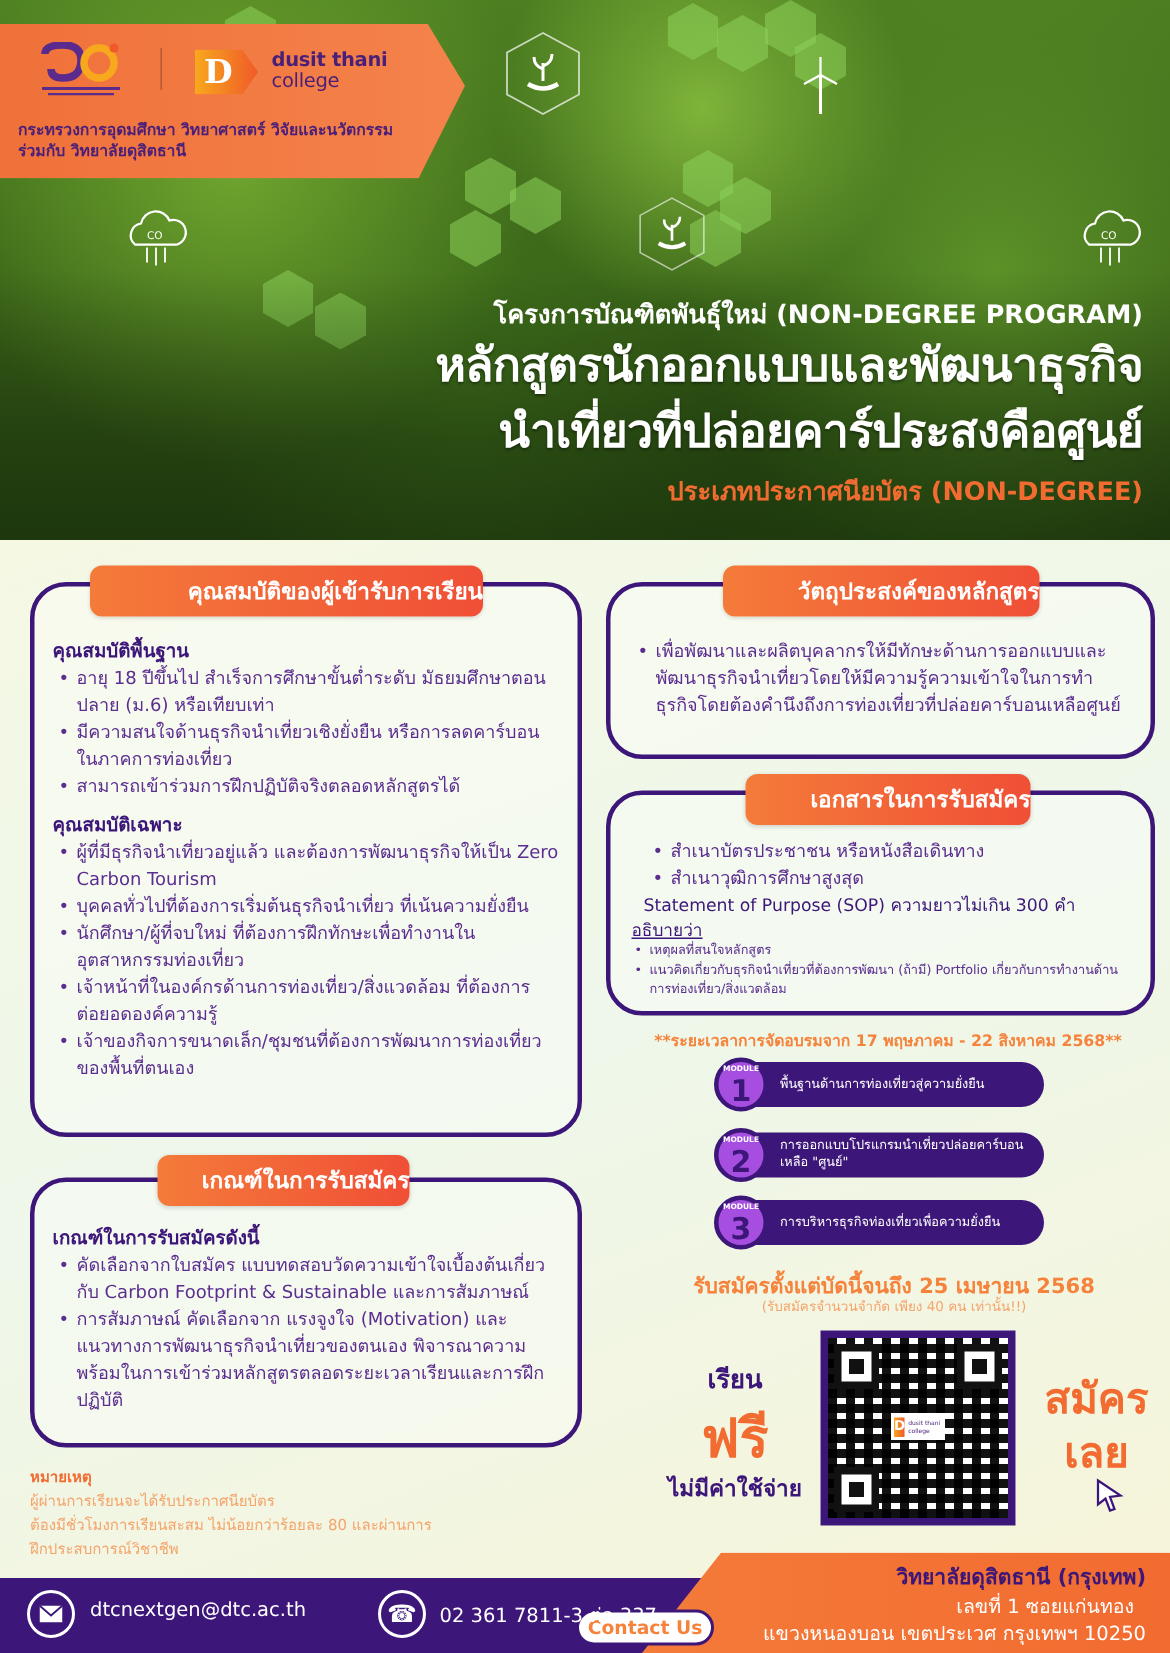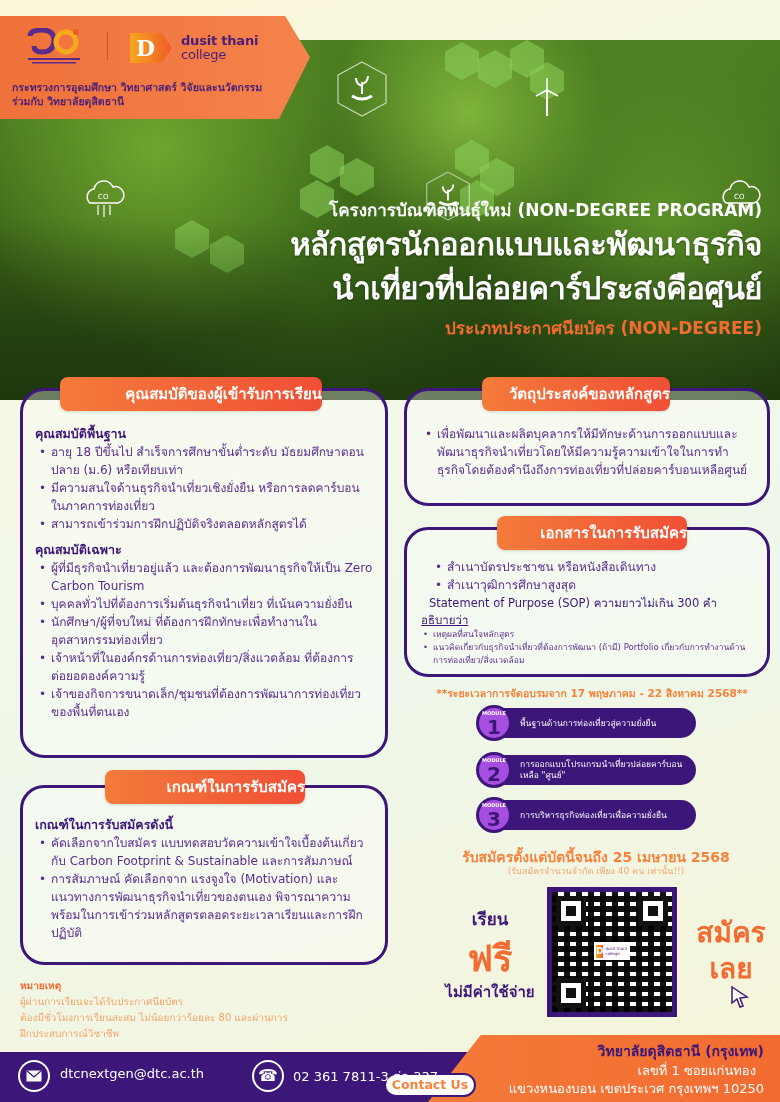--- a/index.html
+++ b/index.html
@@ -12,21 +12,20 @@
   .hero {
     position: absolute; left: 0; top: 0; width: 780px; height: 360px;
     background:
       radial-gradient(circle at 20% 30%, #6fa52e 0%, transparent 30%),
       radial-gradient(circle at 60% 20%, #7fb43a 0%, transparent 25%),
       radial-gradient(circle at 85% 50%, #5c9128 0%, transparent 30%),
       radial-gradient(circle at 40% 70%, #3f6f1b 0%, transparent 35%),
       radial-gradient(circle at 75% 85%, #2f5a14 0%, transparent 30%),
       linear-gradient(180deg, #4d7f21 0%, #3a6418 50%, #2c4d13 100%);
     overflow: hidden;
-    margin-top: 40px;
   }
   .hero-dark {
     position: absolute; left: 0; top: 180px; width: 780px; height: 188px;
     background: linear-gradient(180deg, rgba(20,40,10,0) 0%, rgba(20,40,10,0.45) 60%, rgba(20,40,10,0.6) 100%);
   }
   .hex {
     position: absolute; width: 34px; height: 38px;
     background: rgba(140, 210, 90, 0.55);
     clip-path: polygon(50% 0, 100% 25%, 100% 75%, 50% 100%, 0 75%, 0 25%);
   }
@@ -254,28 +253,28 @@
 
 <div class="card" style="left:20px;top:785px;width:368px;height:180px">
   <div style="position:absolute;left:12px;top:28px;right:12px">
     <div class="section-h">เกณฑ์ในการรับสมัครดังนี้</div>
     <ul class="bullets">
       <li>คัดเลือกจากใบสมัคร แบบทดสอบวัดความเข้าใจเบื้องต้นเกี่ยวกับ Carbon Footprint &amp; Sustainable และการสัมภาษณ์</li>
       <li>การสัมภาษณ์ คัดเลือกจาก แรงจูงใจ (Motivation) และแนวทางการพัฒนาธุรกิจนำเที่ยวของตนเอง พิจารณาความพร้อมในการเข้าร่วมหลักสูตรตลอดระยะเวลาเรียนและการฝึกปฏิบัติ</li>
     </ul>
   </div>
 </div>
-<div class="card-tab" style="left:105px;top:770px;width:200px">เกณฑ์ในการรับสมัคร</div>
+<div class="card-tab" style="left:105px;top:770px;width:168px">เกณฑ์ในการรับสมัคร</div>
 
 <div class="card" style="left:404px;top:388px;width:366px;height:118px">
   <ul class="bullets" style="position:absolute;left:14px;top:34px;right:14px">
     <li>เพื่อพัฒนาและผลิตบุคลากรให้มีทักษะด้านการออกแบบและพัฒนาธุรกิจนำเที่ยวโดยให้มีความรู้ความเข้าใจในการทำธุรกิจโดยต้องคำนึงถึงการท่องเที่ยวที่ปล่อยคาร์บอนเหลือศูนย์</li>
   </ul>
 </div>
-<div class="card-tab" style="left:482px;top:377px;width:188px">วัตถุประสงค์ของหลักสูตร</div>
+<div class="card-tab" style="left:482px;top:377px;width:211px">วัตถุประสงค์ของหลักสูตร</div>
 
 <div class="card" style="left:404px;top:527px;width:366px;height:150px">
   <div style="position:absolute;left:14px;top:28px;right:10px">
     <ul class="bullets" style="padding-left:10px">
       <li>สำเนาบัตรประชาชน หรือหนังสือเดินทาง</li>
       <li>สำเนาวุฒิการศึกษาสูงสุด</li>
     </ul>
     <div style="color:#3c1679;font-size:11.5px;line-height:18px;padding-left:8px">Statement of Purpose (SOP) ความยาวไม่เกิน 300 คำ</div>
     <div style="color:#3c1679;font-size:11.5px;line-height:16px;text-decoration:underline">อธิบายว่า</div>
     <ul class="bullets small">

